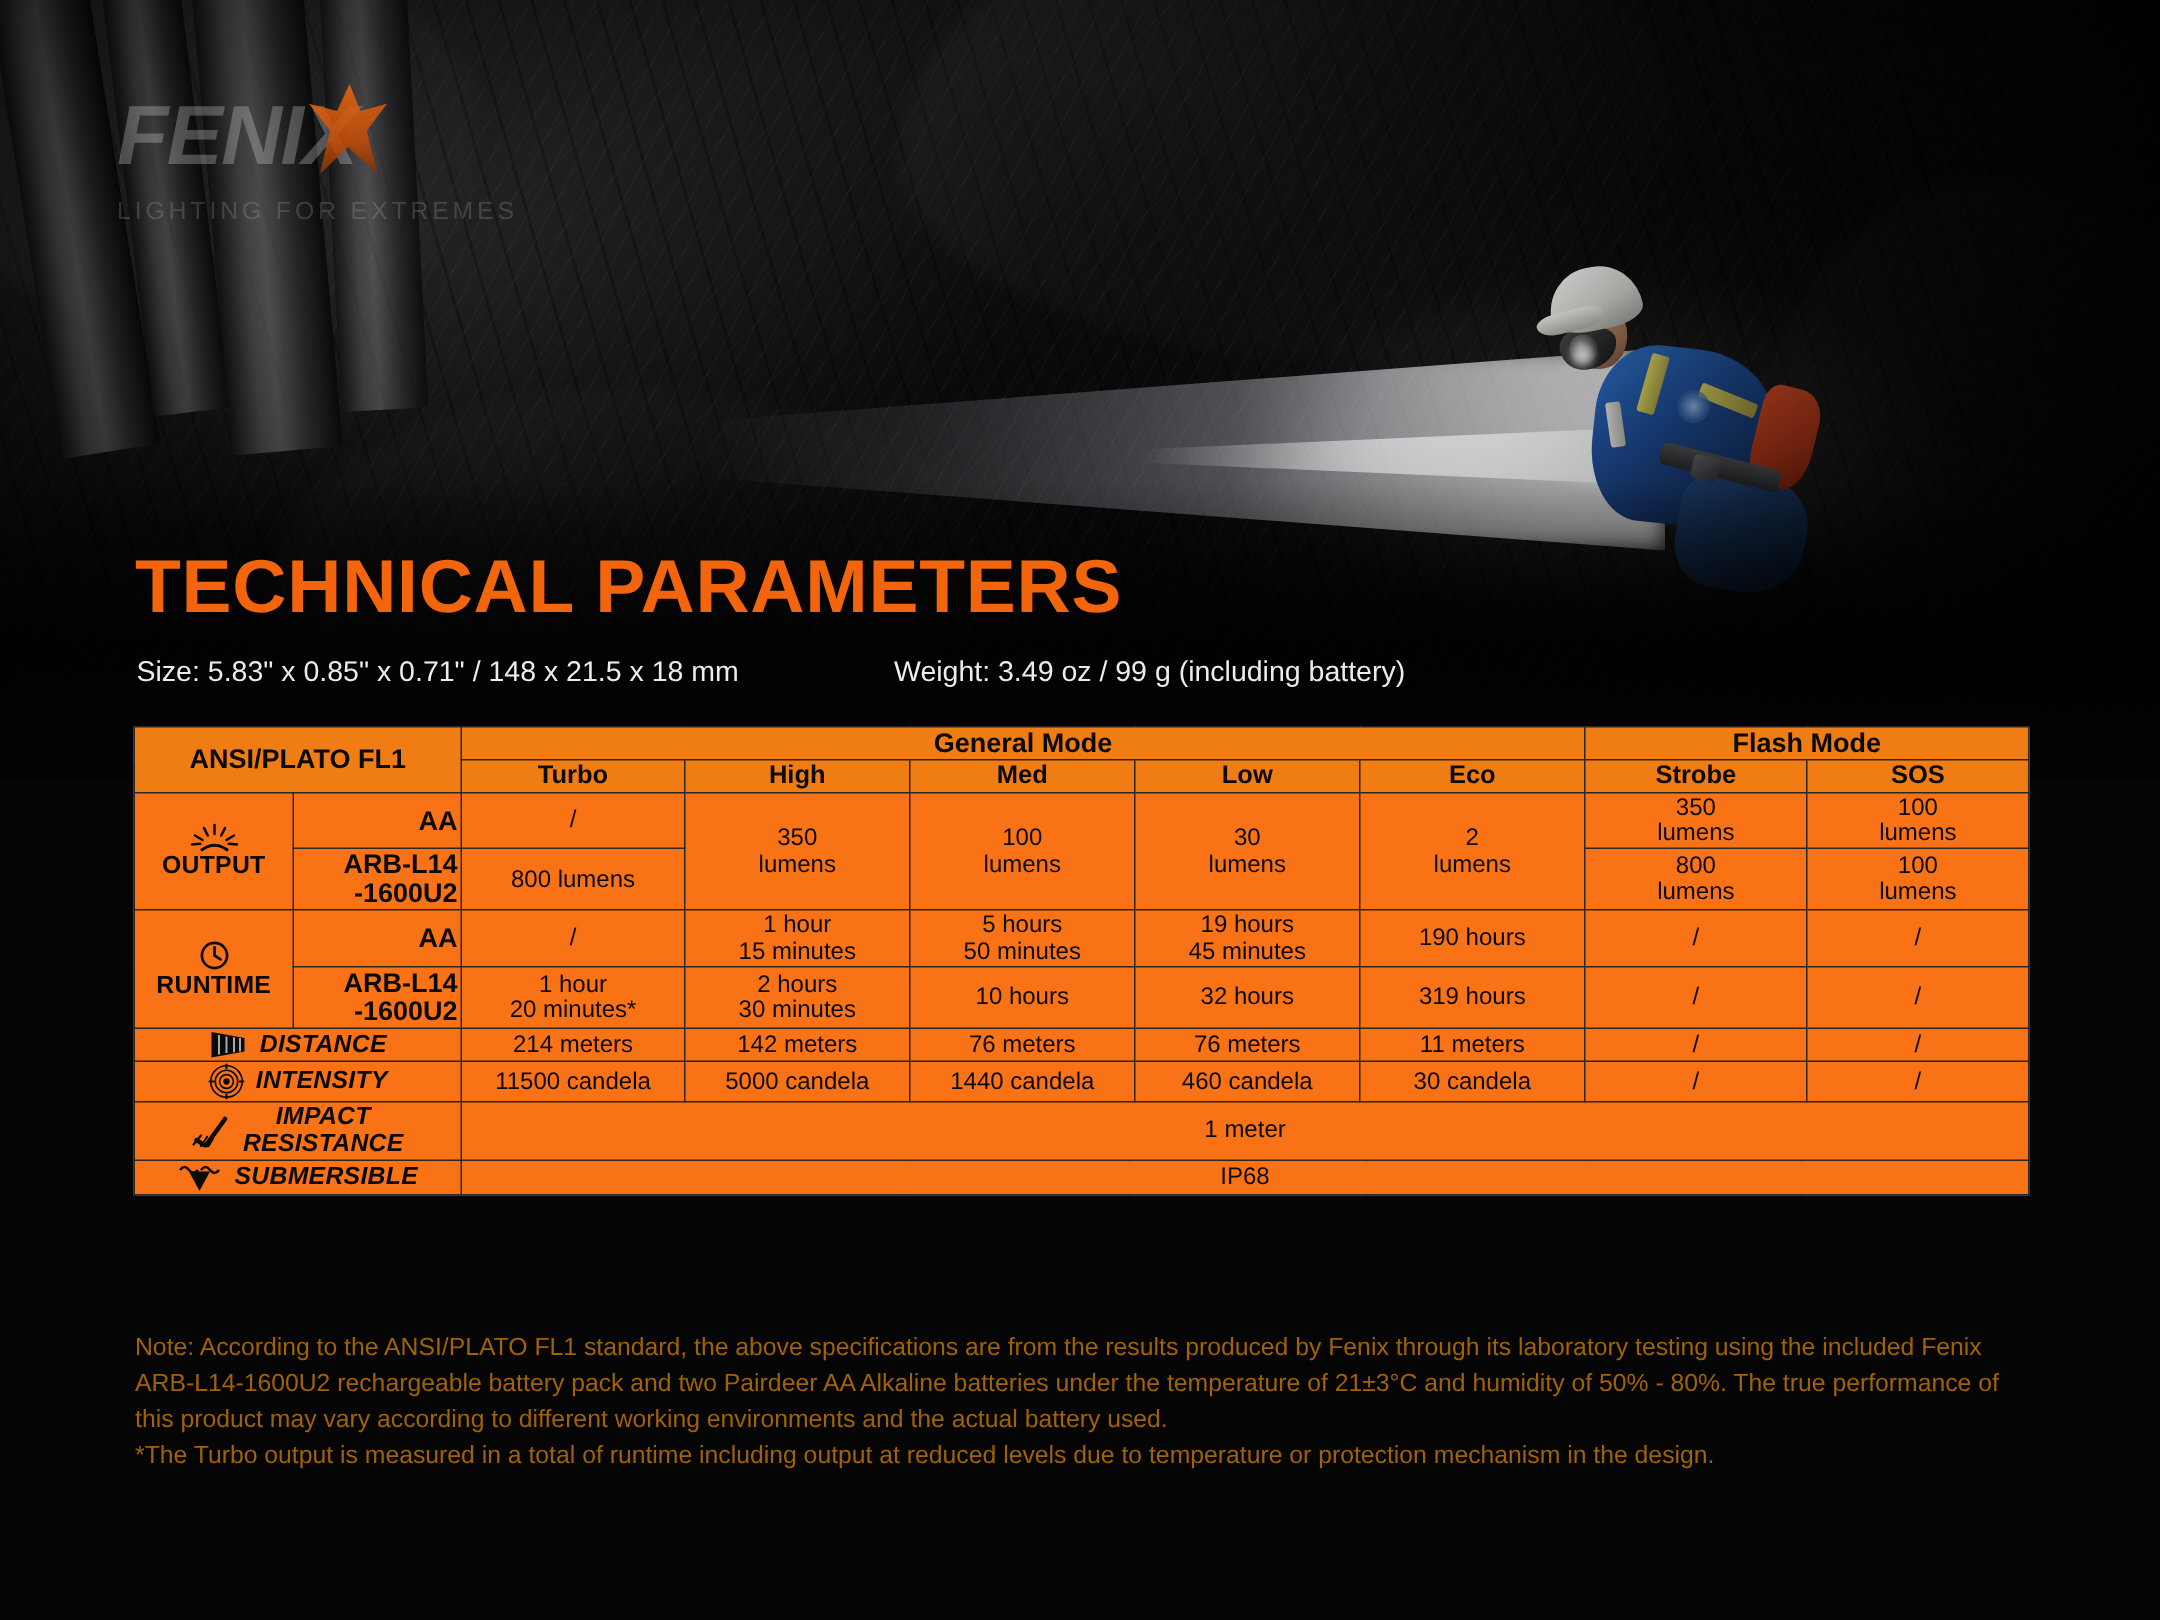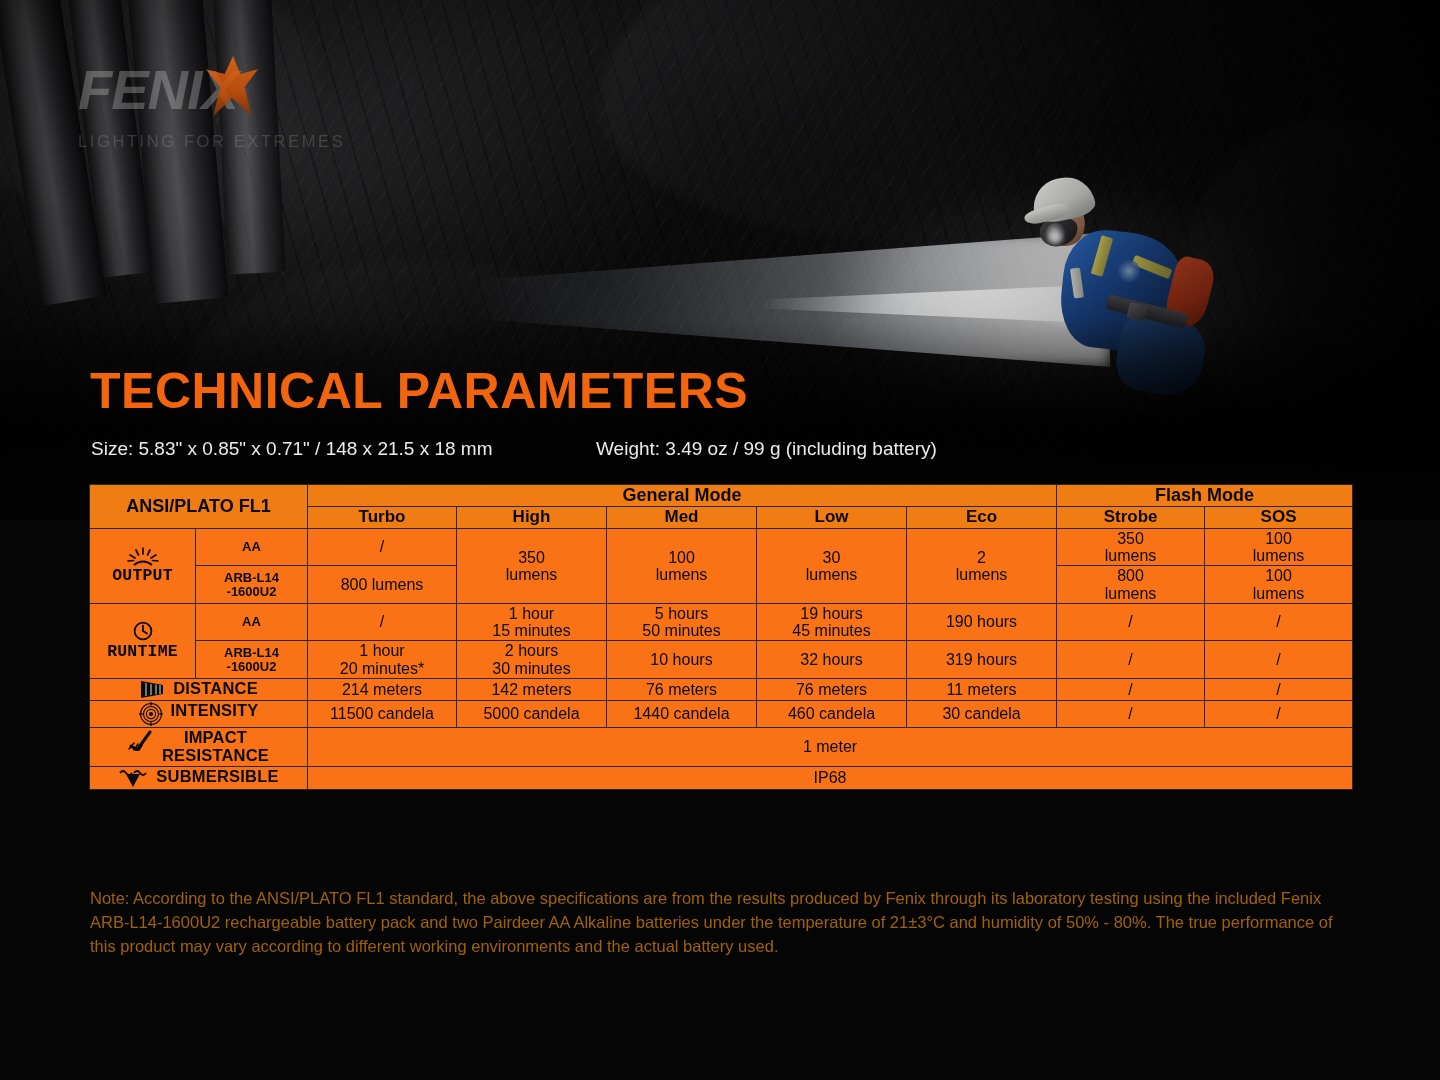--- a/index.html
+++ b/index.html
@@ -224,26 +224,26 @@
     background: #f07d13;
     font-weight: bold;
     font-size: 17px;
   }
   .spec-table .hdr-main { font-size: 18px; }
   .spec-table .rowlbl {
     font-weight: bold;
     font-size: 16.5px;
     letter-spacing: .2px;
   }
-  .spec-table .batlbl { font-weight: bold; font-size: 13px; line-height: 1.06; }
+  .spec-table .batlbl { font-weight: bold; font-size: 18px; line-height: 1.06; text-align: right; }
   .cell-2line { line-height: 1.12; }
 
   
-  .icon-stack { display: flex; flex-direction: column; align-items: center; justify-content: center; gap: 1px; font-family: Liberation Mono, monospace; }
-  .icon-inline { display: flex; flex-direction: row; justify-content: center; gap: 8px; }
+  .icon-stack { display: flex; flex-direction: column; align-items: center; justify-content: center; gap: 1px; }
+  .icon-inline { display: flex; flex-direction: row; align-items: center; justify-content: center; gap: 8px; font-style: italic; }
   .ic { display: inline-block; line-height: 0; }
 
   
   col.c-lbl   { width: 106px; }
   col.c-bat   { width: 112px; }
   col.c-mode  { width: 149px; }
   col.c-mode2 { width: 150px; }
   col.c-flash { width: 148px; }
 
   
@@ -503,15 +503,16 @@
             <span>SUBMERSIBLE</span>
           </div>
         </td>
         <td colspan="7">IP68</td>
       </tr>
     </tbody>
   </table>
 
   <div class="note">
     <p>Note: According to the ANSI/PLATO FL1 standard, the above specifications are from the results produced by Fenix through its laboratory testing using the included Fenix ARB-L14-1600U2 rechargeable battery pack and two Pairdeer AA Alkaline batteries under the temperature of 21±3°C and humidity of 50% - 80%. The true performance of this product may vary according to different working environments and the actual battery used.</p>
+    <p>*The Turbo output is measured in a total of runtime including output at reduced levels due to temperature or protection mechanism in the design.</p>
   </div>
 
 </div>
 
 </body></html>

